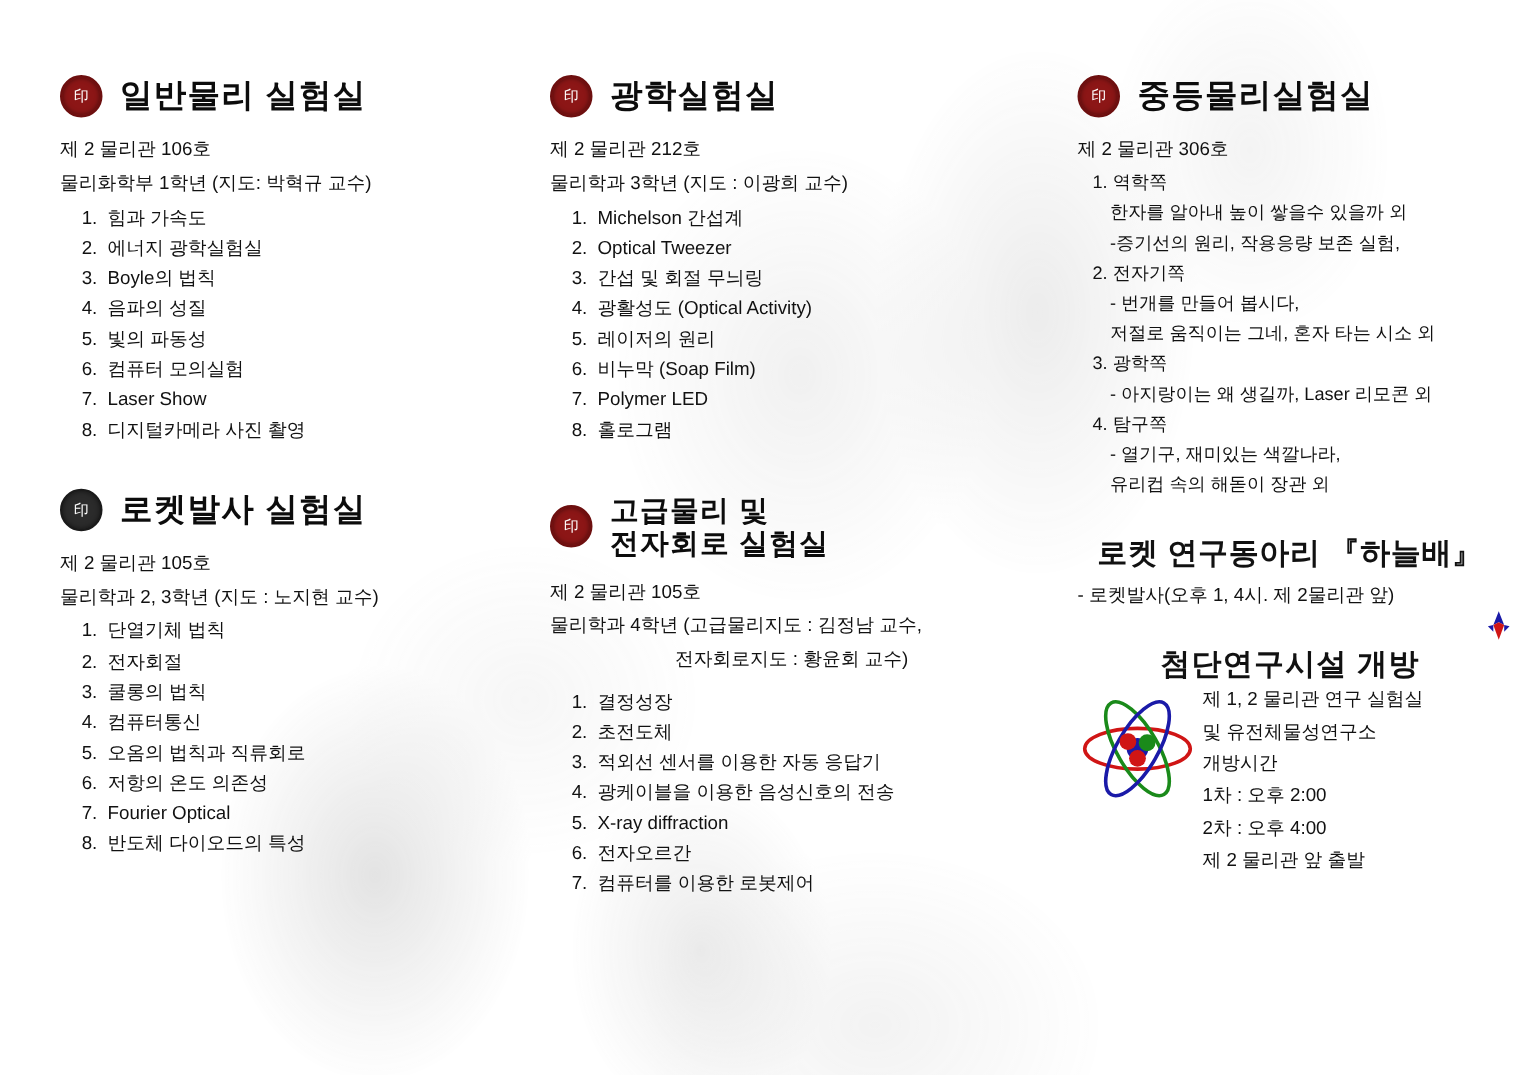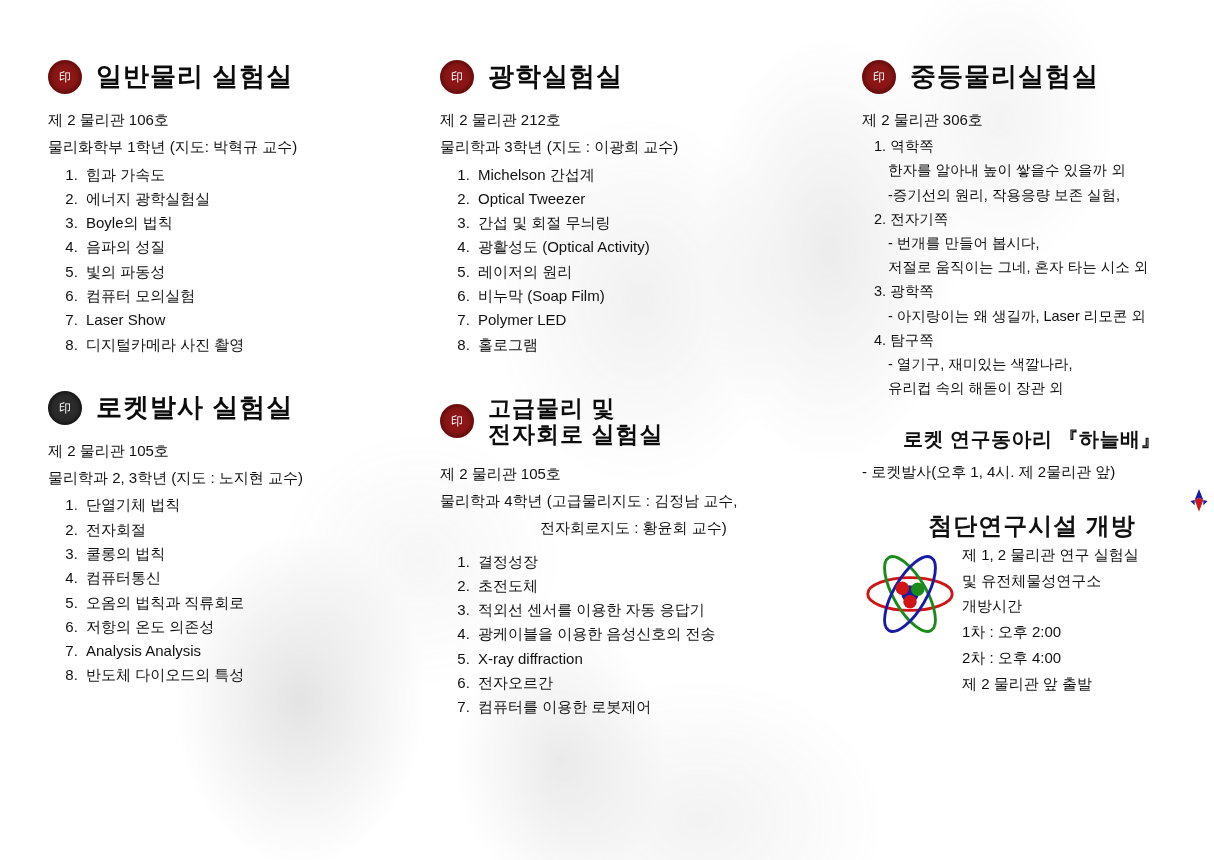--- a/index.html
+++ b/index.html
@@ -108,21 +108,21 @@
 
   .sub-line {
     font-size: 14.5px;
     line-height: 1.6;
     padding-left: 14px;
   }
 
   
   .rocket-block { margin-top: 26px; }
   .rocket-title {
-    font-size: 20px;
+    font-size: 24px;
     font-weight: bold;
     text-align: center;
     margin-bottom: 8px;
     letter-spacing: 0.5px;
     margin-top: 16px;
   }
   .rocket-line { font-size: 15px; line-height: 1.5; }
 
   .rocket-icon {
     position: absolute;
@@ -186,21 +186,21 @@
       </div>
       <p class="meta">제 2 물리관 105호</p>
       <p class="meta">물리학과 2, 3학년 (지도 : 노지현 교수)</p>
       <ol class="items">
         <li>단열기체 법칙</li>
         <li>전자회절</li>
         <li>쿨롱의 법칙</li>
         <li>컴퓨터통신</li>
         <li>오옴의 법칙과 직류회로</li>
         <li>저항의 온도 의존성</li>
-        <li>Analysis Analysis</li>
+        <li>Fourier Optical</li>
         <li>반도체 다이오드의 특성</li>
       </ol>
     </div>
   </div>
 
   <div class="col col-2">
 
     <div class="section">
       <div class="sec-head">
         <div class="seal">印</div>

